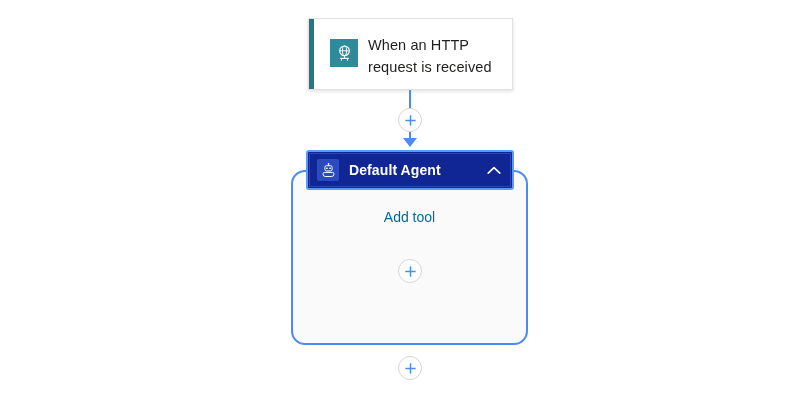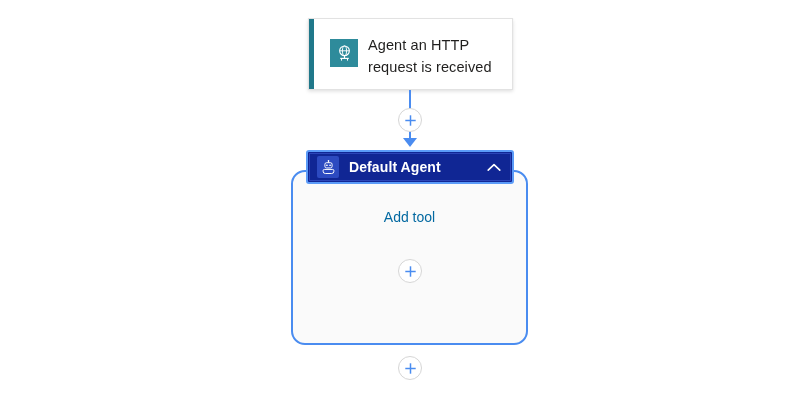--- a/index.html
+++ b/index.html
@@ -116,21 +116,21 @@
     border-radius: 14px;
     box-sizing: border-box;
   }
 
   
   #agent-header-wrap {
     position: absolute;
     left: 306px;
     top: 150px;
     width: 208px;
-    height: 34px;
+    height: 40px;
     border: 2px solid #5b9bf8;
     border-radius: 3px;
     box-sizing: border-box;
     background: #102694;
     padding: 0;
   }
   #agent-header {
     position: absolute;
     left: 1px;
     top: 1px;
@@ -197,21 +197,21 @@
       <svg width="19" height="19" viewBox="0 0 24 24" aria-hidden="true">
         <circle cx="12" cy="8.6" r="6.1" fill="none" stroke="#ffffff" stroke-width="1.5"></circle>
         <ellipse cx="12" cy="8.6" rx="2.6" ry="6.1" fill="none" stroke="#ffffff" stroke-width="1.2"></ellipse>
         <line x1="5.9" y1="8.6" x2="18.1" y2="8.6" stroke="#ffffff" stroke-width="1.2"></line>
         <line x1="12" y1="14.7" x2="12" y2="18.2" stroke="#ffffff" stroke-width="1.5"></line>
         <line x1="6.6" y1="18.2" x2="17.4" y2="18.2" stroke="#ffffff" stroke-width="1.5"></line>
         <line x1="8.2" y1="18.2" x2="8.2" y2="21" stroke="#ffffff" stroke-width="1.3"></line>
         <line x1="15.8" y1="18.2" x2="15.8" y2="21" stroke="#ffffff" stroke-width="1.3"></line>
       </svg>
     </div>
-    <div id="trigger-title">Agent an HTTP request is received</div>
+    <div id="trigger-title">When an HTTP request is received</div>
   </div>
 
   <div class="conn-line" id="conn1-line"></div>
   <div id="conn1-arrow"></div>
   <div class="plus-btn" id="conn1-plus">
     <svg width="13" height="13" viewBox="0 0 13 13" aria-hidden="true">
       <line x1="6.5" y1="1.3" x2="6.5" y2="11.7" stroke="#4a8cf0" stroke-width="1.5"></line>
       <line x1="1.3" y1="6.5" x2="11.7" y2="6.5" stroke="#4a8cf0" stroke-width="1.5"></line>
     </svg>
   </div>

